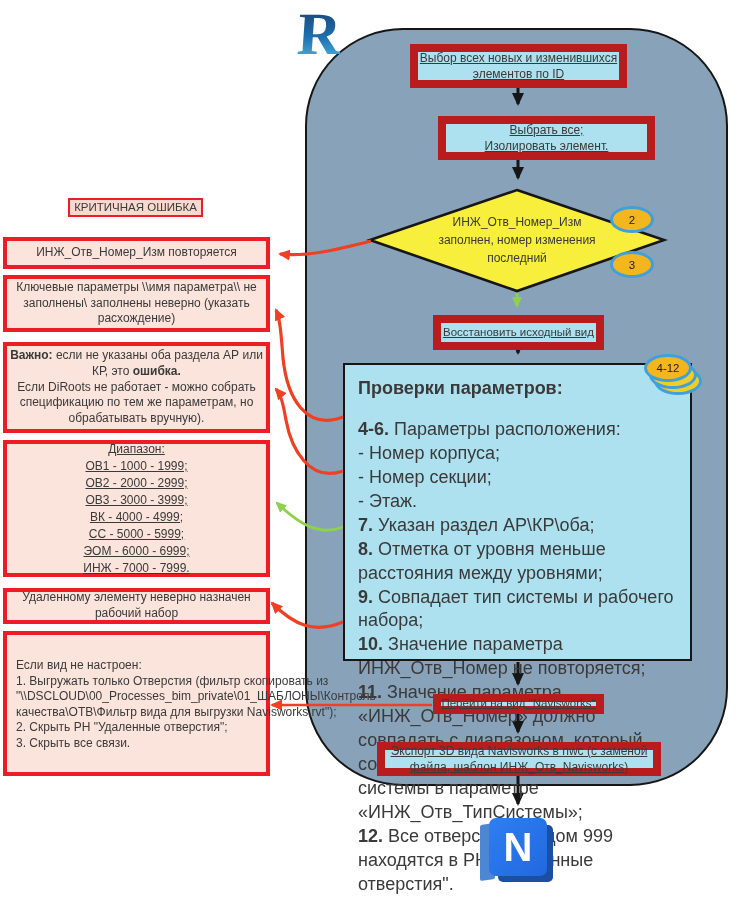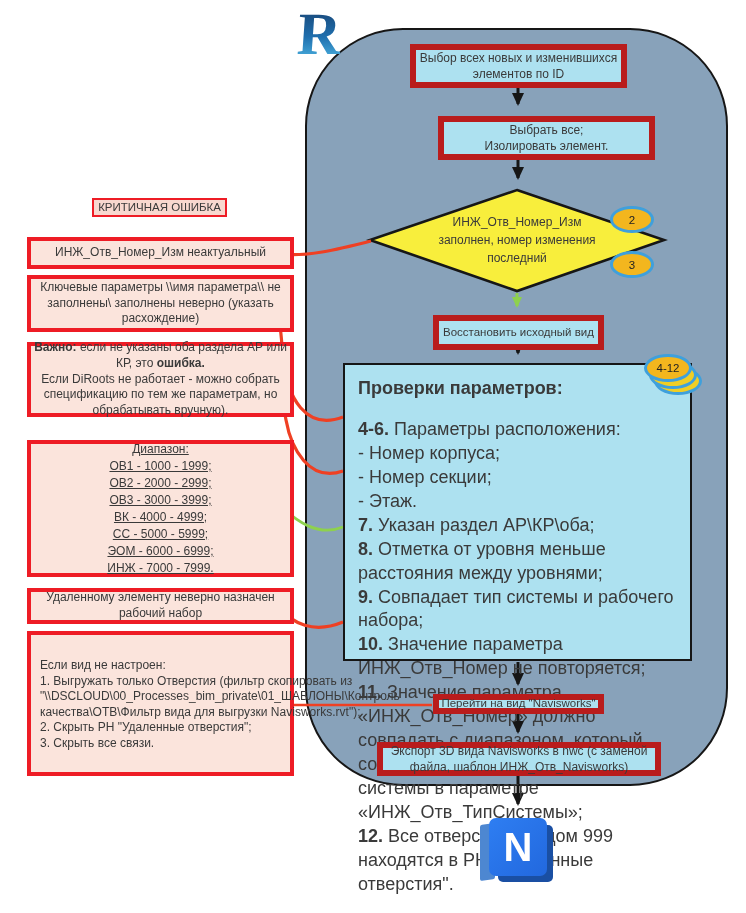--- a/index.html
+++ b/index.html
@@ -5,23 +5,23 @@
   html,body{margin:0;padding:0;background:#ffffff;}
   .canvas{position:relative;width:746px;height:913px;background:#ffffff;overflow:hidden;
           font-family:"Liberation Sans","DejaVu Sans",sans-serif;color:#3a3a3a;}
   .abs{position:absolute;box-sizing:border-box;}
   
   .container-shape{left:305px;top:28px;width:423px;height:758px;background:#88a2ba;
       border:2.5px solid #161616;border-radius:98px;z-index:1;}
   
   .overlay{left:0;top:0;width:746px;height:913px;z-index:2;pointer-events:none;}
   
-  .proc{background:#ade1f0;border:6px solid #b91c1c;display:flex;flex-direction:column;
+  .proc{background:#ade1f0;border:8px solid #b91c1c;display:flex;flex-direction:column;
         align-items:center;justify-content:center;text-align:center;z-index:3;
-        font-size:12px;line-height:1.35;color:#3a3a3a;}
+        font-size:12px;line-height:1.35;color:#3a3a3a;text-decoration:underline;}
   .box-step1{left:410px;top:44px;width:217px;height:44px;}
   .box-step2{left:404px;top:116px;width:217px;height:44px;margin-left:34px;}
   .box-restore{left:433px;top:315px;width:171px;height:35px;font-size:11.5px;}
   .box-goto{left:433px;top:694px;width:171px;height:20px;font-size:11.5px;}
   .box-export{left:377px;top:742px;width:284px;height:34px;font-size:12px;}
   
   .diamond-text{left:427px;top:202px;width:180px;height:76px;display:flex;align-items:center;
       justify-content:center;text-align:center;font-size:12px;line-height:1.5;z-index:3;}
   
   .checks-box{left:343px;top:363px;width:349px;height:298px;background:#ade1f0;
@@ -36,26 +36,26 @@
   .badge-2{left:610px;top:206px;width:44px;height:27px;}
   .badge-3{left:610px;top:251px;width:44px;height:27px;}
   .badge-stack-back2{left:654px;top:367px;width:48px;height:28px;background:#f0ce25;
       border:3.5px solid #3fa0dc;border-radius:50%;z-index:4;}
   .badge-stack-back1{left:649px;top:361px;width:48px;height:28px;background:#f0ce25;
       border:3.5px solid #3fa0dc;border-radius:50%;z-index:4;}
   .badge-412{left:644px;top:354px;width:48px;height:28px;z-index:5;}
   
   .note{left:3px;width:267px;background:#fbe4dc;border:4px solid #ee1c25;z-index:3;
       display:flex;flex-direction:column;align-items:center;justify-content:center;
-      text-align:center;font-size:12px;line-height:1.32;color:#3a3a3a;margin-left:24px;}
+      text-align:center;font-size:12px;line-height:1.32;color:#3a3a3a;}
   .note-critical{left:68px;top:198px;width:135px;height:19px;border-width:2.5px;
       background:#f8d8cf;font-size:11.5px;}
   .note-stale{top:237px;height:32px;}
   .note-keyparams{top:275px;height:57px;padding:0 2px;}
-  .note-important{top:342px;height:75px;padding:0 0;}
+  .note-important{top:342px;height:91px;padding:0 0;}
   .note-ranges{top:440px;height:137px;}
   .note-ranges div{line-height:17px;text-decoration:underline;}
   .note-workset{top:588px;height:36px;}
   .note-viewsetup{top:631px;height:145px;align-items:flex-start;text-align:left;
       justify-content:flex-start;padding:23px 8px 0 9px;line-height:1.3;}
   
   .revit-logo{left:294px;top:0px;width:66px;height:68px;z-index:6;}
   
   .nav-logo{left:478px;top:815px;width:80px;height:72px;z-index:3;}
   .nav-flap{position:absolute;left:2px;top:9px;width:15px;height:56px;background:#4d87d1;
@@ -173,21 +173,21 @@
     <div class="nav-front">
       <span>N</span>
     </div>
   </div>
 
   <div class="abs note note-critical">
     <div>КРИТИЧНАЯ ОШИБКА</div>
   </div>
 
   <div class="abs note note-stale">
-    <div>ИНЖ_Отв_Номер_Изм неактуальный</div>
+    <div>ИНЖ_Отв_Номер_Изм повторяется</div>
   </div>
 
   <div class="abs note note-keyparams">
     <div>Ключевые параметры \\имя параметра\\ не заполнены\ заполнены неверно (указать расхождение)</div>
   </div>
 
   <div class="abs note note-important">
     <div>
       <span class="b">Важно:</span><span> если не указаны оба раздела АР или КР, это </span><span class="b">ошибка.</span>
       <div>Если DiRoots не работает - можно собрать спецификацию по тем же параметрам, но обрабатывать вручную).</div>

